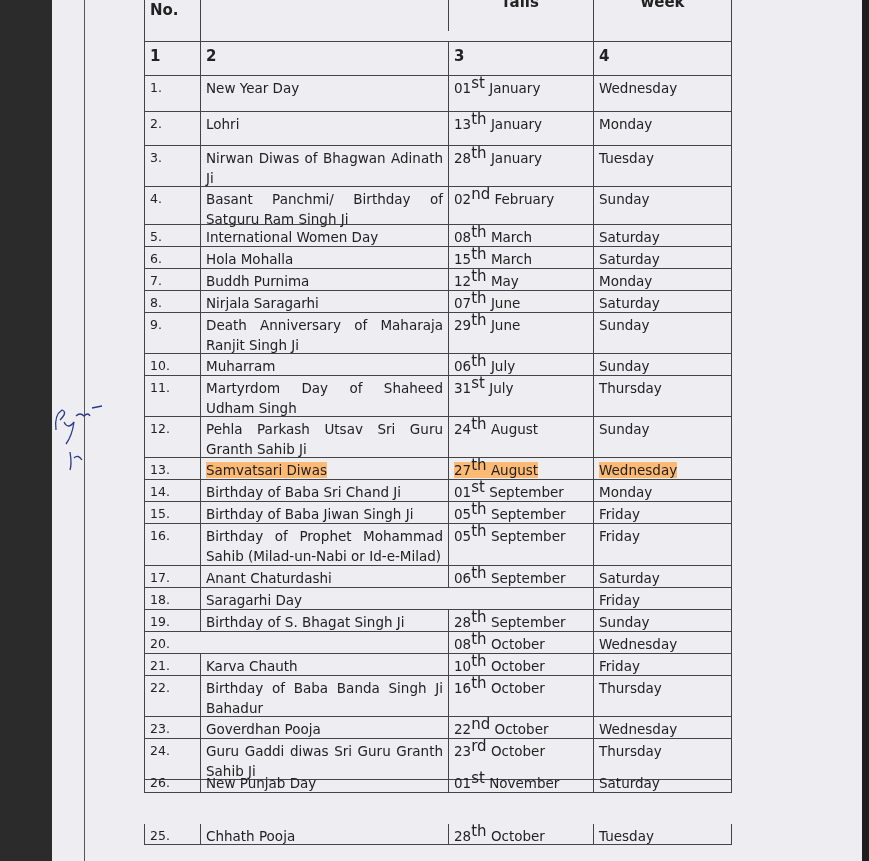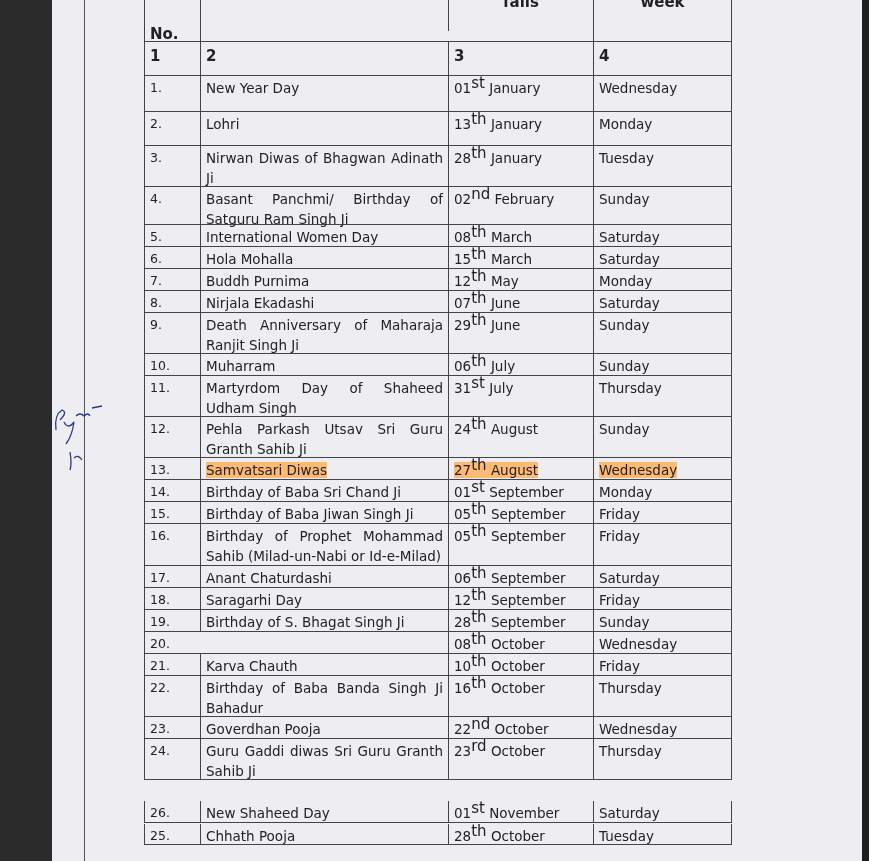--- a/index.html
+++ b/index.html
@@ -25,21 +25,21 @@
 <div class="page"></div>
 <div class="rightdark"></div>
 <div class="margin-line"></div>
 
 <svg class="annot" viewBox="0 0 60 80">
   <path d="M4 30 Q2 15 10 10 Q16 12 8 20 M12 22 Q16 30 22 22 Q20 36 14 44 M24 16 q4 -4 8 0 q4 -4 6 0 M40 8 l10 -2 M18 52 q2 12 0 18 M22 58 q4 -4 8 2" stroke="#2a3a8a" stroke-width="1.3" fill="none"></path>
 </svg>
 
 <div class="tbl">
   <div class="row" style="top:0;height:42px;">
-    <div class="cell c1 hdr" style="padding-top:24px">No.</div>
+    <div class="cell c1 hdr" style="padding-top:0">No.</div>
     <div class="cell c2"></div>
     <div class="cell c3 hdr" style="text-align:center;top:-10px">falls</div>
     <div class="cell c4 hdr" style="text-align:center;top:-10px;height:52px">week</div>
   </div>
   <div class="row" style="top:42px;height:34px;">
     <div class="cell c1 hdr" style="padding-top:4px">1</div>
     <div class="cell c2 hdr" style="padding-top:4px">2</div>
     <div class="cell c3 hdr" style="padding-top:4px">3</div>
     <div class="cell c4 hdr" style="padding-top:4px">4</div>
   </div>
@@ -81,21 +81,21 @@
         <div class="cell c4"><span>Saturday</span></div>
       </div>
       <div class="row" style="top: 269px; height: 22px;">
         <div class="cell c1"><span>7.</span></div>
         <div class="cell c2"><span>Buddh Purnima</span></div>
         <div class="cell c3"><span><span>12</span><sup>th</sup> <span>May</span></span></div>
         <div class="cell c4"><span>Monday</span></div>
       </div>
       <div class="row" style="top: 291px; height: 22px;">
         <div class="cell c1"><span>8.</span></div>
-        <div class="cell c2"><span>Nirjala Ekadashi</span></div>
+        <div class="cell c2"><span>Nirjala Saragarhi</span></div>
         <div class="cell c3"><span><span>07</span><sup>th</sup> <span>June</span></span></div>
         <div class="cell c4"><span>Saturday</span></div>
       </div>
       <div class="row" style="top: 313px; height: 41px;">
         <div class="cell c1"><span>9.</span></div>
         <div class="cell c2"><span>Death Anniversary of Maharaja Ranjit Singh Ji</span></div>
         <div class="cell c3"><span><span>29</span><sup>th</sup> <span>June</span></span></div>
         <div class="cell c4"><span>Sunday</span></div>
       </div>
       <div class="row" style="top: 354px; height: 22px;">
@@ -142,21 +142,20 @@
       </div>
       <div class="row" style="top: 566px; height: 22px;">
         <div class="cell c1"><span>17.</span></div>
         <div class="cell c2"><span>Anant Chaturdashi</span></div>
         <div class="cell c3"><span><span>06</span><sup>th</sup> <span>September</span></span></div>
         <div class="cell c4"><span>Saturday</span></div>
       </div>
       <div class="row" style="top: 588px; height: 22px;">
         <div class="cell c1"><span>18.</span></div>
         <div class="cell c2"><span>Saragarhi Day</span></div>
-        <div class="cell c3"><span><span>12</span><sup>th</sup> <span>September</span></span></div>
         <div class="cell c4"><span>Friday</span></div>
       </div>
       <div class="row" style="top: 610px; height: 22px;">
         <div class="cell c1"><span>19.</span></div>
         <div class="cell c2"><span>Birthday of  S. Bhagat Singh Ji</span></div>
         <div class="cell c3"><span><span>28</span><sup>th</sup> <span>September</span></span></div>
         <div class="cell c4"><span>Sunday</span></div>
       </div>
       <div class="row" style="top: 632px; height: 22px;">
         <div class="cell c1"><span>20.</span></div>
@@ -186,20 +185,20 @@
         <div class="cell c2"><span>Guru Gaddi diwas Sri Guru Granth Sahib Ji</span></div>
         <div class="cell c3"><span><span>23</span><sup>rd</sup> <span>October</span></span></div>
         <div class="cell c4"><span>Thursday</span></div>
       </div>
       <div class="row" style="top: 780px; height: 21px; margin-top: 44px;">
         <div class="cell c1"><span>25.</span></div>
         <div class="cell c2"><span>Chhath Pooja</span></div>
         <div class="cell c3"><span><span>28</span><sup>th</sup> <span>October</span></span></div>
         <div class="cell c4"><span>Tuesday</span></div>
       </div>
-      <div class="row" style="top: 801px; height: 22px; padding-left: 40px;">
+      <div class="row" style="top: 771px; height: 22px; padding-left: 40px;">
         <div class="cell c1"><span>26.</span></div>
-        <div class="cell c2"><span>New Shaheed Day</span></div>
+        <div class="cell c2"><span>New Punjab Day</span></div>
         <div class="cell c3"><span><span>01</span><sup>st</sup> <span>November</span></span></div>
         <div class="cell c4"><span>Saturday</span></div>
       </div>
     </div>
 </div>
 
 </body></html>

